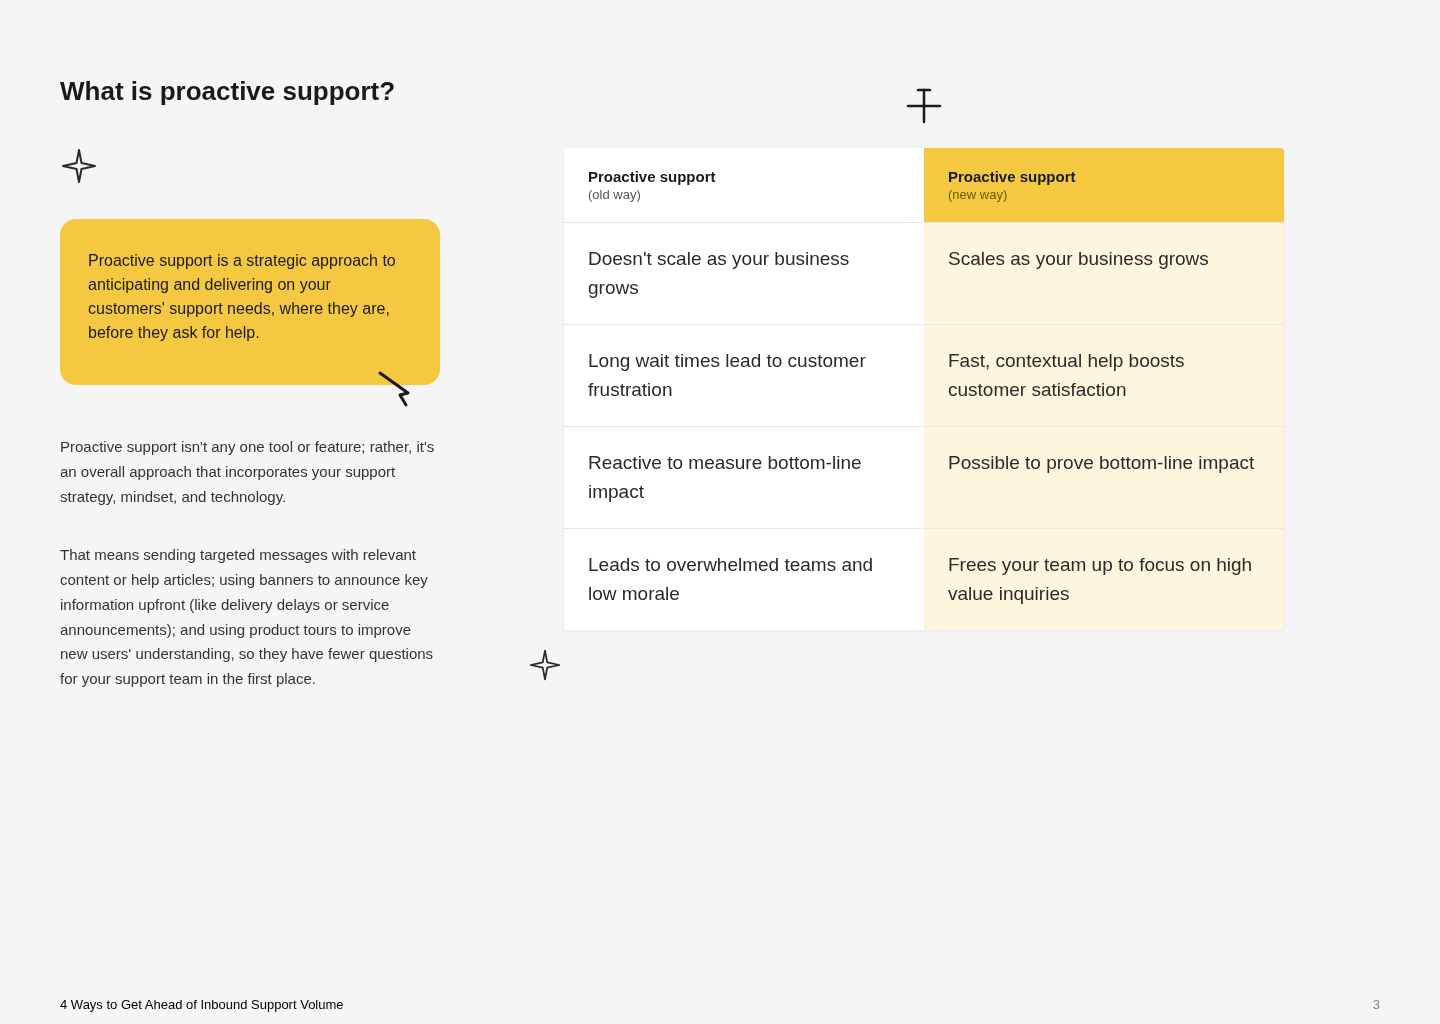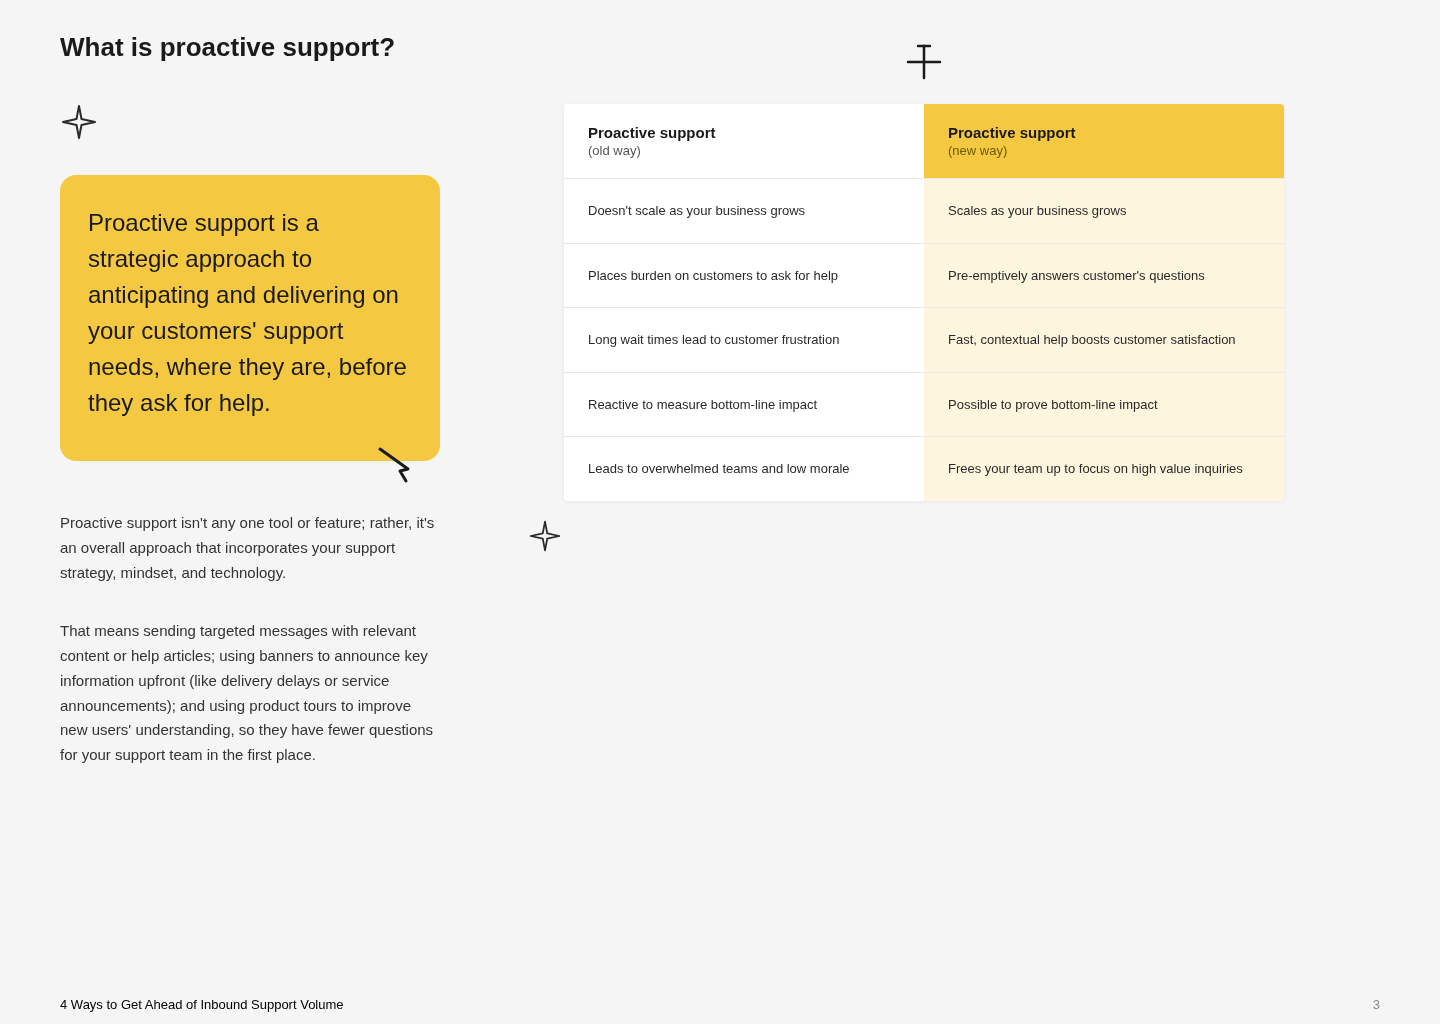--- a/index.html
+++ b/index.html
@@ -10,21 +10,21 @@
       font-family: -apple-system, BlinkMacSystemFont, 'Segoe UI', Arial, sans-serif;
       display: flex;
       flex-direction: column;
       position: relative;
       overflow: hidden;
     }
 
     .main-content {
       display: flex;
       flex: 1;
-      padding: 32px 60px 40px 60px;
+      padding: 76px 60px 40px 60px;
       gap: 28px;
     }
 
     
     .left-panel {
       width: 380px;
       flex-shrink: 0;
       display: flex;
       flex-direction: column;
       gap: 30px;
@@ -38,21 +38,21 @@
     }
 
     .highlight-box {
       background: #f5c842;
       border-radius: 16px;
       padding: 30px 28px 40px 28px;
       position: relative;
     }
 
     .highlight-box-text {
-      font-size: 24px;
+      font-size: 16px;
       font-weight: 500;
       color: #1a1a1a;
       line-height: 1.5;
     }
 
     .arrow-icon {
       position: absolute;
       bottom: -28px;
       right: 20px;
       width: 48px;
@@ -129,21 +129,21 @@
       color: #6b5c00;
     }
 
     .comparison-table tbody tr {
       border-top: 1px solid #e8e8e8;
     }
 
     .comparison-table tbody tr td {
       padding: 22px 24px;
       vertical-align: top;
-      font-size: 13px;
+      font-size: 19px;
       line-height: 1.5;
       color: #2a2a2a;
     }
 
     .td-reactive {
       background: #fff;
     }
 
     .td-proactive {
       background: rgba(245, 200, 66, 0.18);
@@ -233,24 +233,20 @@
             <span class="col-header-sub">(new way)</span>
           </th>
         </tr>
       </thead>
       <tbody id="table-body">
       <tr>
             <td class="td-reactive">Doesn't scale as your business grows</td>
             <td class="td-proactive">Scales as your business grows</td>
           </tr>
           <tr>
-            <td class="td-reactive">Places burden on customers to ask for help</td>
-            <td class="td-proactive">Pre-emptively answers customer's questions</td>
-          </tr>
-          <tr>
             <td class="td-reactive">Long wait times lead to customer frustration</td>
             <td class="td-proactive">Fast, contextual help boosts customer satisfaction</td>
           </tr>
           <tr>
             <td class="td-reactive">Reactive to measure bottom-line impact</td>
             <td class="td-proactive">Possible to prove bottom-line impact</td>
           </tr>
           <tr>
             <td class="td-reactive">Leads to overwhelmed teams and low morale</td>
             <td class="td-proactive">Frees your team up to focus on high value inquiries</td>

